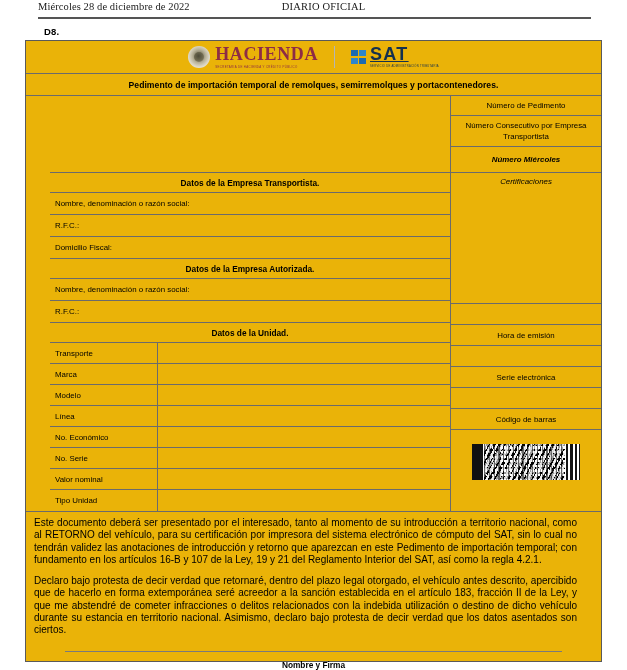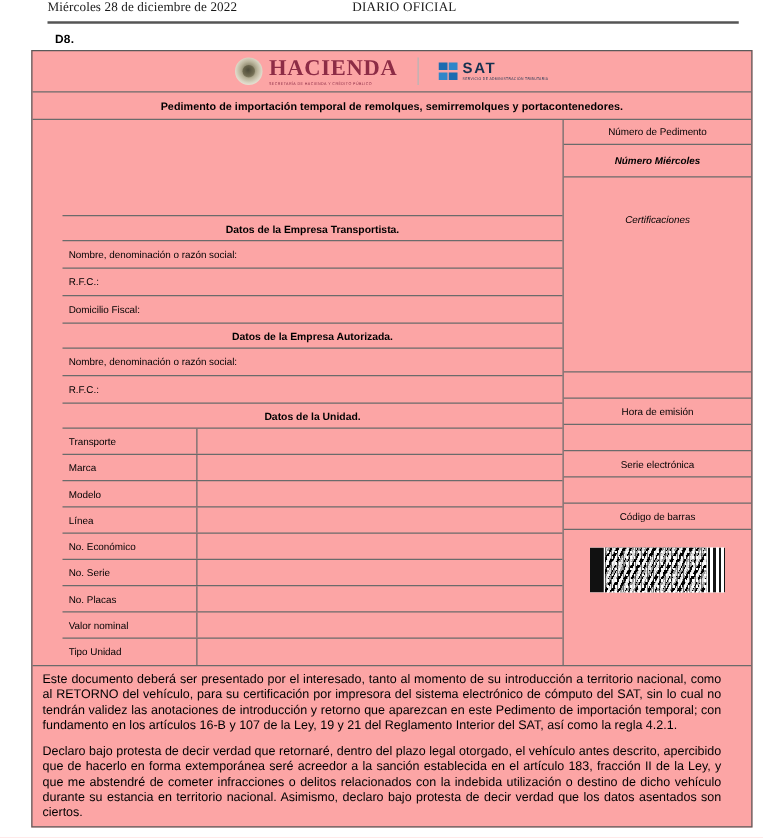--- a/index.html
+++ b/index.html
@@ -64,21 +64,21 @@
   }
 
   
   .form {
     position: absolute;
     left: 25px; top: 40px;
     width: 577px;
     height: 622px;
     border: 1.3px solid #5a5a5a;
     box-sizing: border-box;
-    background: #fca5a5;
+    background: #eab308;
   }
 
   
   .logo-band {
     height: 32px;
     display: flex;
     align-items: center;
     justify-content: center;
     gap: 0px;
   }
@@ -134,24 +134,25 @@
     gap: 1.6px;
     flex: none;
   }
   .sat-squares i { background: #1c6bb0; display: block; }
   .sat-squares i:nth-child(1) { background: #1c6bb0; }
   .sat-squares i:nth-child(2) { background: #2f86c9; }
   .sat-squares i:nth-child(3) { background: #2f86c9; }
   .sat-squares i:nth-child(4) { background: #1c6bb0; }
   .sat-text { display: flex; flex-direction: column; line-height: 1; }
   .sat-main {
-    font-size: 12px;
+    font-size: 18px;
     font-weight: bold;
     color: #14314f;
     letter-spacing: 1.3px;
+    text-decoration: underline;
   }
   .sat-sub {
     font-size: 2.7px;
     color: #14314f;
     letter-spacing: .3px;
     margin-top: 2.4px;
     transform: scaleY(1.15);
     transform-origin: left top;
   }
 
@@ -233,21 +234,21 @@
     color: #000;
     text-align: center;
   }
   .rrow:last-child { border-bottom: none; }
   .rrow.h20 { height: 20px; }
   .rrow.h26 { height: 26px; }
   .rrow.h31 { height: 31px; line-height: 11.5px; }
   .rrow.h21 { height: 21px; }
   .rrow.italic { font-style: italic; }
   .rrow.italic-bold { font-style: italic; font-weight: bold; }
-  .rrow.cert { height: 131px; align-items: flex-start; padding-top: 4px; margin-top: 25px; }
+  .rrow.cert { height: 131px; align-items: flex-start; padding-top: 4px; }
   .rrow.barcode-cell {
     height: 63px;
     align-items: center;
     justify-content: center;
   }
 
   
   .barcode {
     width: 108px;
     height: 36px;
@@ -390,36 +391,33 @@
       </div>
       <div class="lrow split">
         <div class="lbl">No. Económico</div>
         <div class="val"></div>
       </div>
       <div class="lrow split">
         <div class="lbl">No. Serie</div>
         <div class="val"></div>
       </div>
       <div class="lrow split">
-        <div class="lbl">No. Placas</div>
-        <div class="val"></div>
-      </div>
-      <div class="lrow split">
         <div class="lbl">Valor nominal</div>
         <div class="val"></div>
       </div>
       <div class="lrow split">
         <div class="lbl">Tipo Unidad</div>
         <div class="val"></div>
       </div>
 
     </div>
 
     <div class="col-right">
       <div class="rrow h20">Número de Pedimento</div>
+      <div class="rrow h31">Número Consecutivo por Empresa Transportista</div>
       <div class="rrow h26 italic-bold">Número Miércoles</div>
       <div class="rrow cert italic">Certificaciones</div>
 
       <div class="rrow h21"></div>
       <div class="rrow h21">Hora de emisión</div>
       <div class="rrow h21"></div>
       <div class="rrow h21">Serie electrónica</div>
       <div class="rrow h21"></div>
       <div class="rrow h21">Código de barras</div>
       <div class="rrow barcode-cell">

